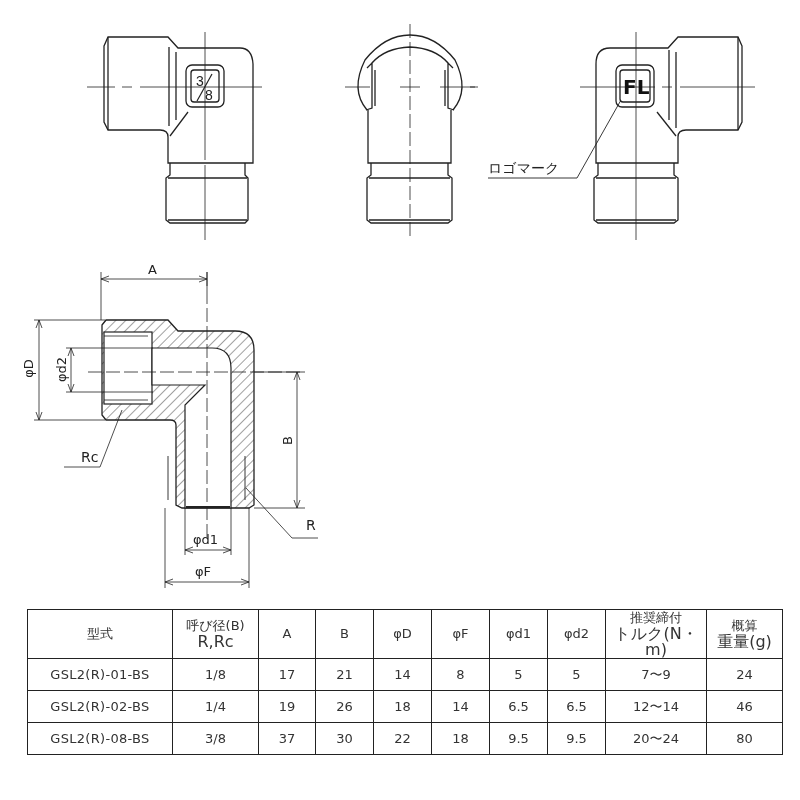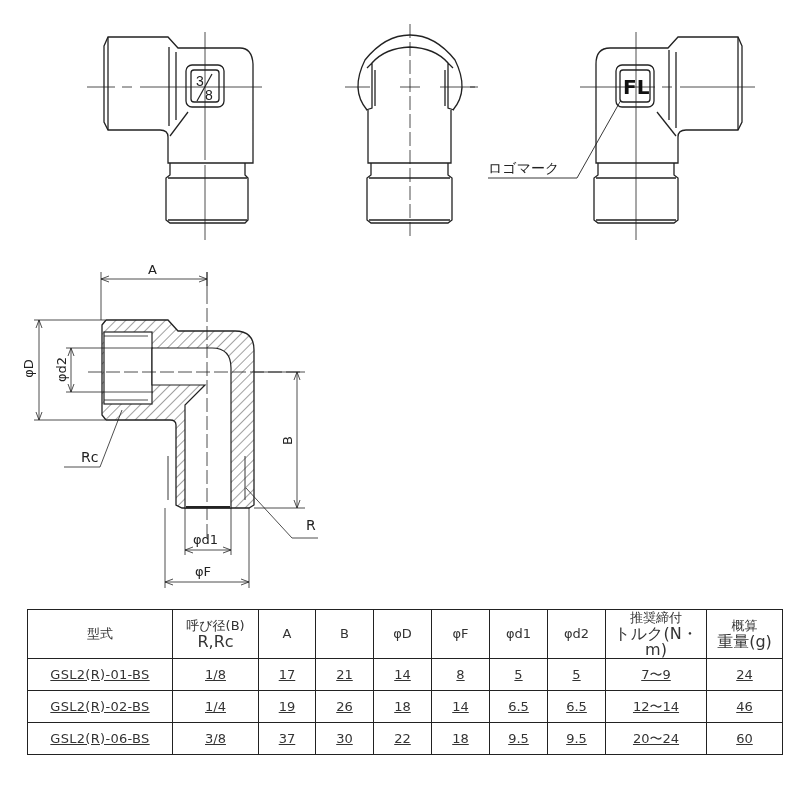--- a/index.html
+++ b/index.html
@@ -7,21 +7,21 @@
            font-family: "DejaVu Sans", "Liberation Sans", sans-serif; color: #222; }
     svg.drawing { position: absolute; left: 0; top: 0; width: 800px; height: 600px; }
     .lbl { position: absolute; font-size: 13px; color: #222; white-space: nowrap; line-height: 1; }
     .lbl-v { position: absolute; font-size: 13px; color: #222; white-space: nowrap; line-height: 1;
              transform: rotate(-90deg); transform-origin: center center; }
     .spec-table { position: absolute; left: 27px; top: 609px; border-collapse: collapse;
                   table-layout: fixed; }
     .spec-table th, .spec-table td { border: 1.5px solid #222; text-align: center;
                   font-size: 13px; font-weight: normal; padding: 0; color: #333; }
     .spec-table th { height: 42px; line-height: 16px; }
-    .spec-table td { height: 31px; text-decoration: underline; }
+    .spec-table td { height: 31px; }
     .spec-table td.model { letter-spacing: 0.3px; }
     .hdr-sub { display: block; font-size: 16px; }
   </style>
 </head>
 <body>
 
 <svg class="drawing" viewBox="0 0 800 600">
   <defs>
     <pattern id="hatch" patternUnits="userSpaceOnUse" width="7" height="7" patternTransform="rotate(45)">
       <line x1="0" y1="0" x2="0" y2="7" stroke="#444" stroke-width="1"></line>
@@ -201,25 +201,25 @@
       <td>19</td>
       <td>26</td>
       <td>18</td>
       <td>14</td>
       <td>6.5</td>
       <td>6.5</td>
       <td>12〜14</td>
       <td>46</td>
     </tr>
     <tr>
-      <td class="model">GSL2(R)-06-BS</td>
+      <td class="model">GSL2(R)-08-BS</td>
       <td>3/8</td>
       <td>37</td>
       <td>30</td>
       <td>22</td>
       <td>18</td>
       <td>9.5</td>
       <td>9.5</td>
       <td>20〜24</td>
-      <td>60</td>
+      <td>80</td>
     </tr>
   </tbody>
 </table>
 
 </body></html>

